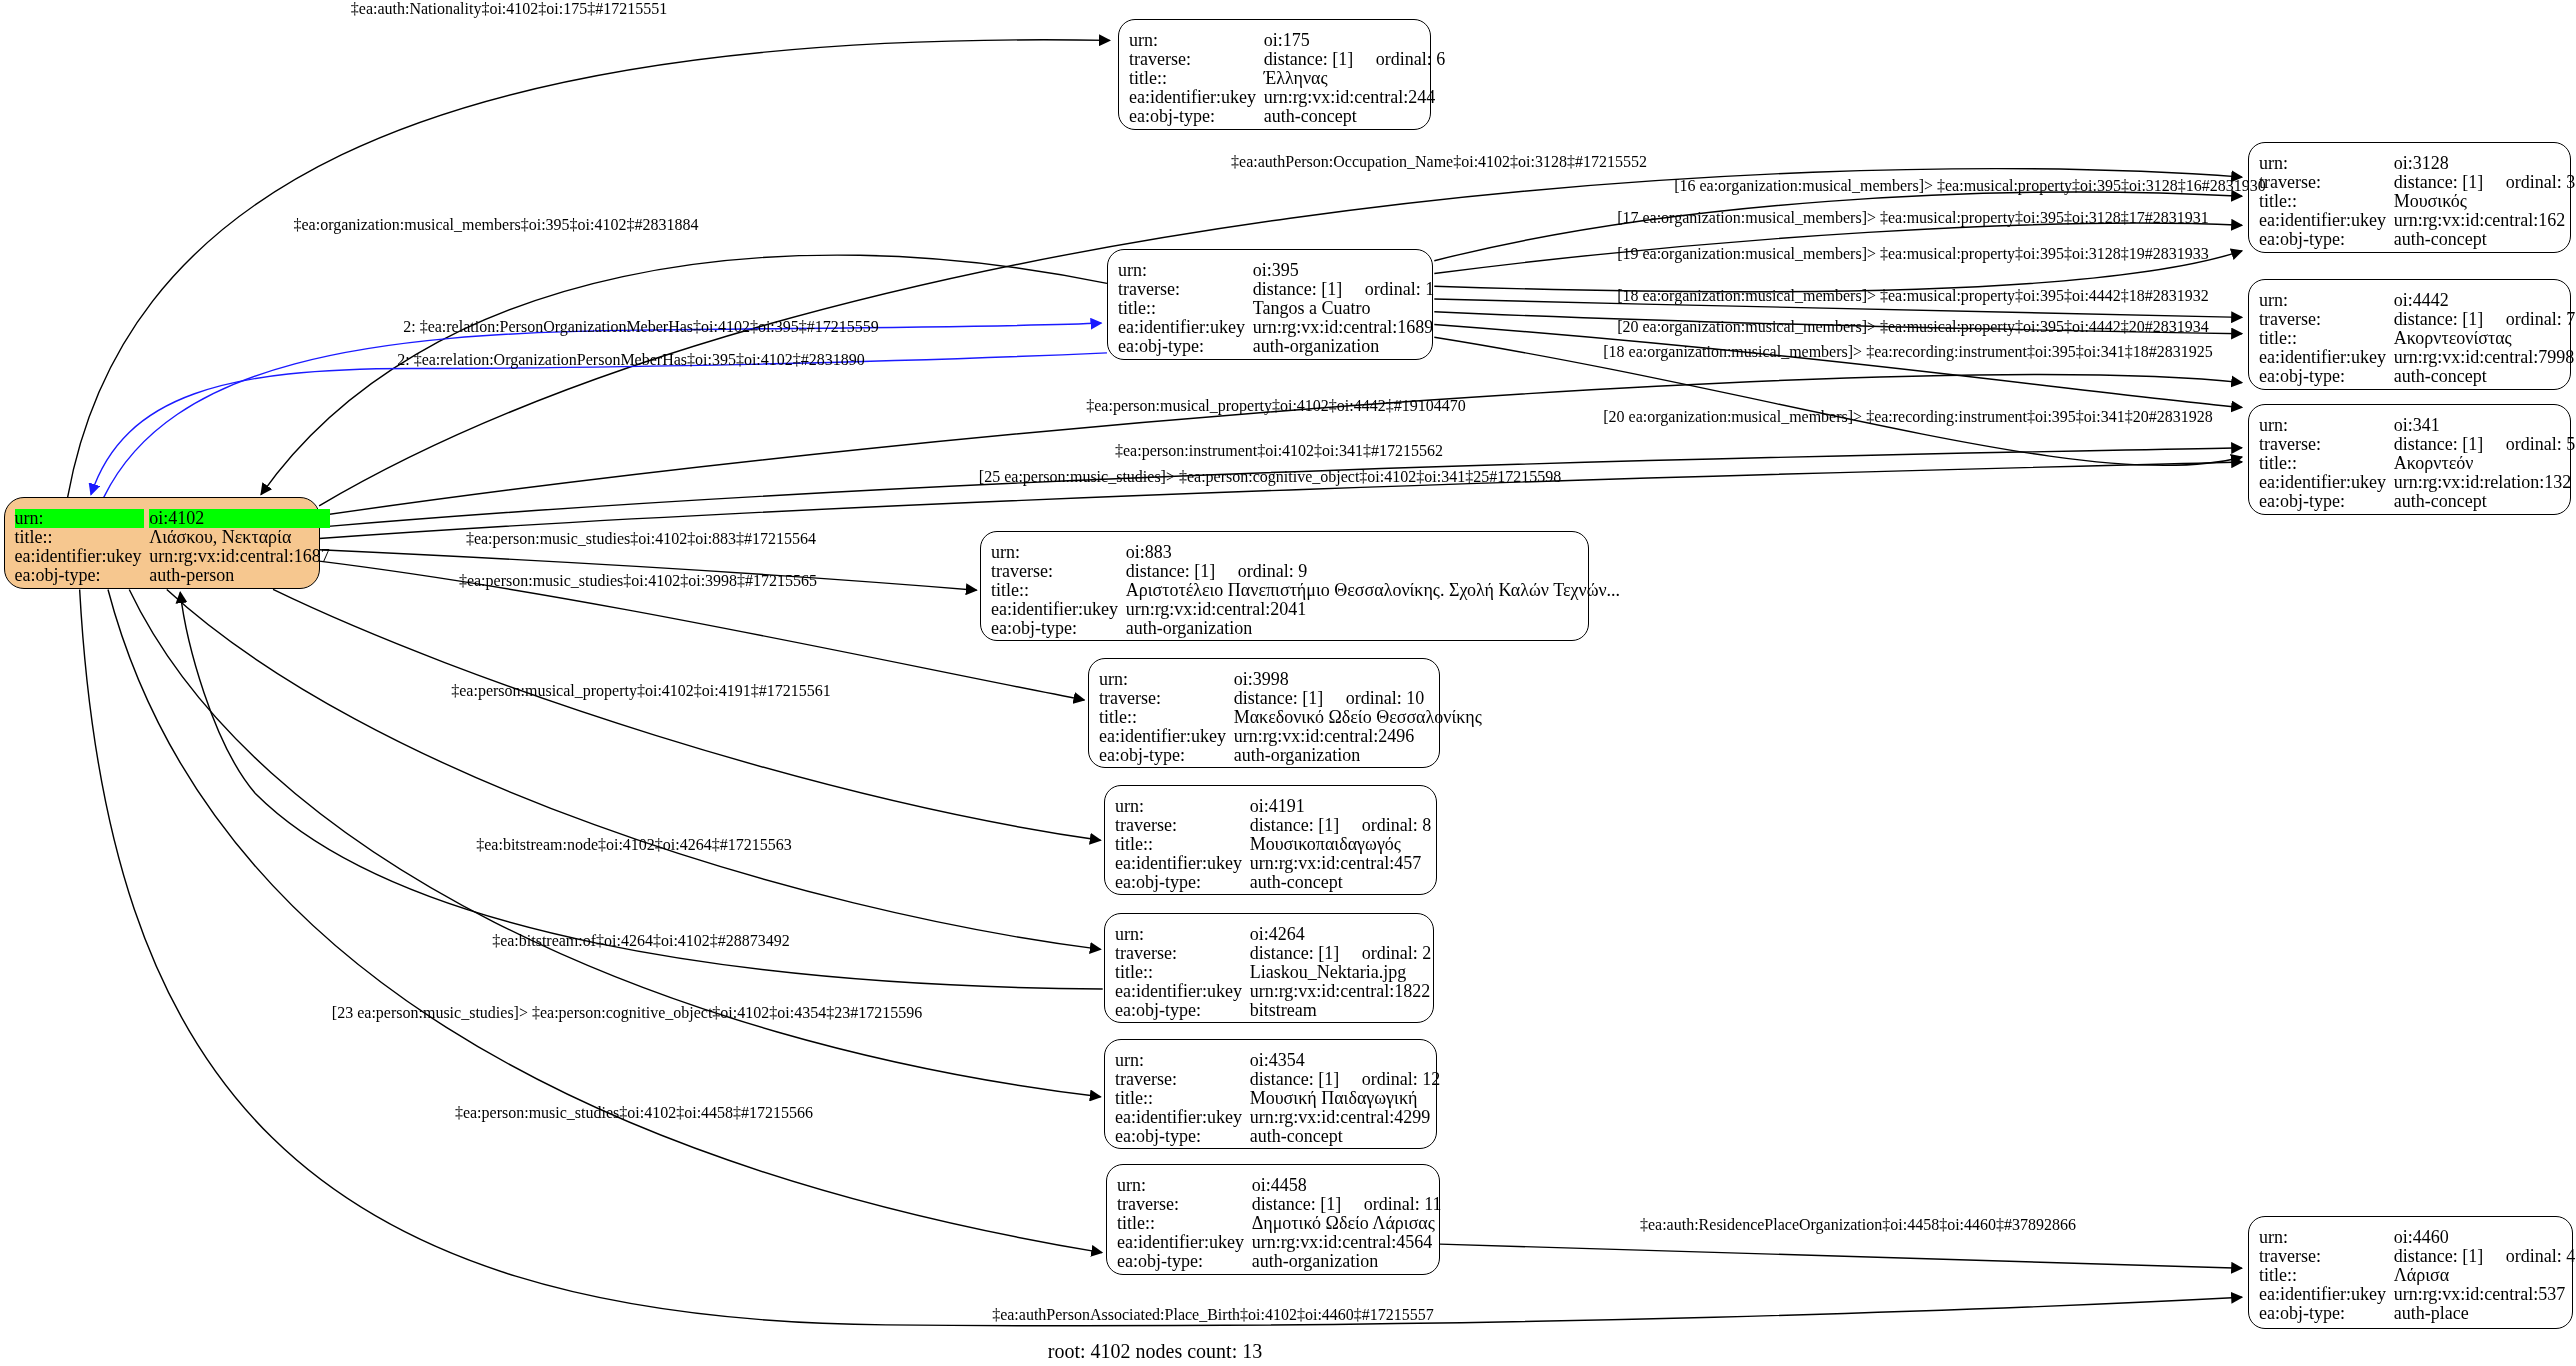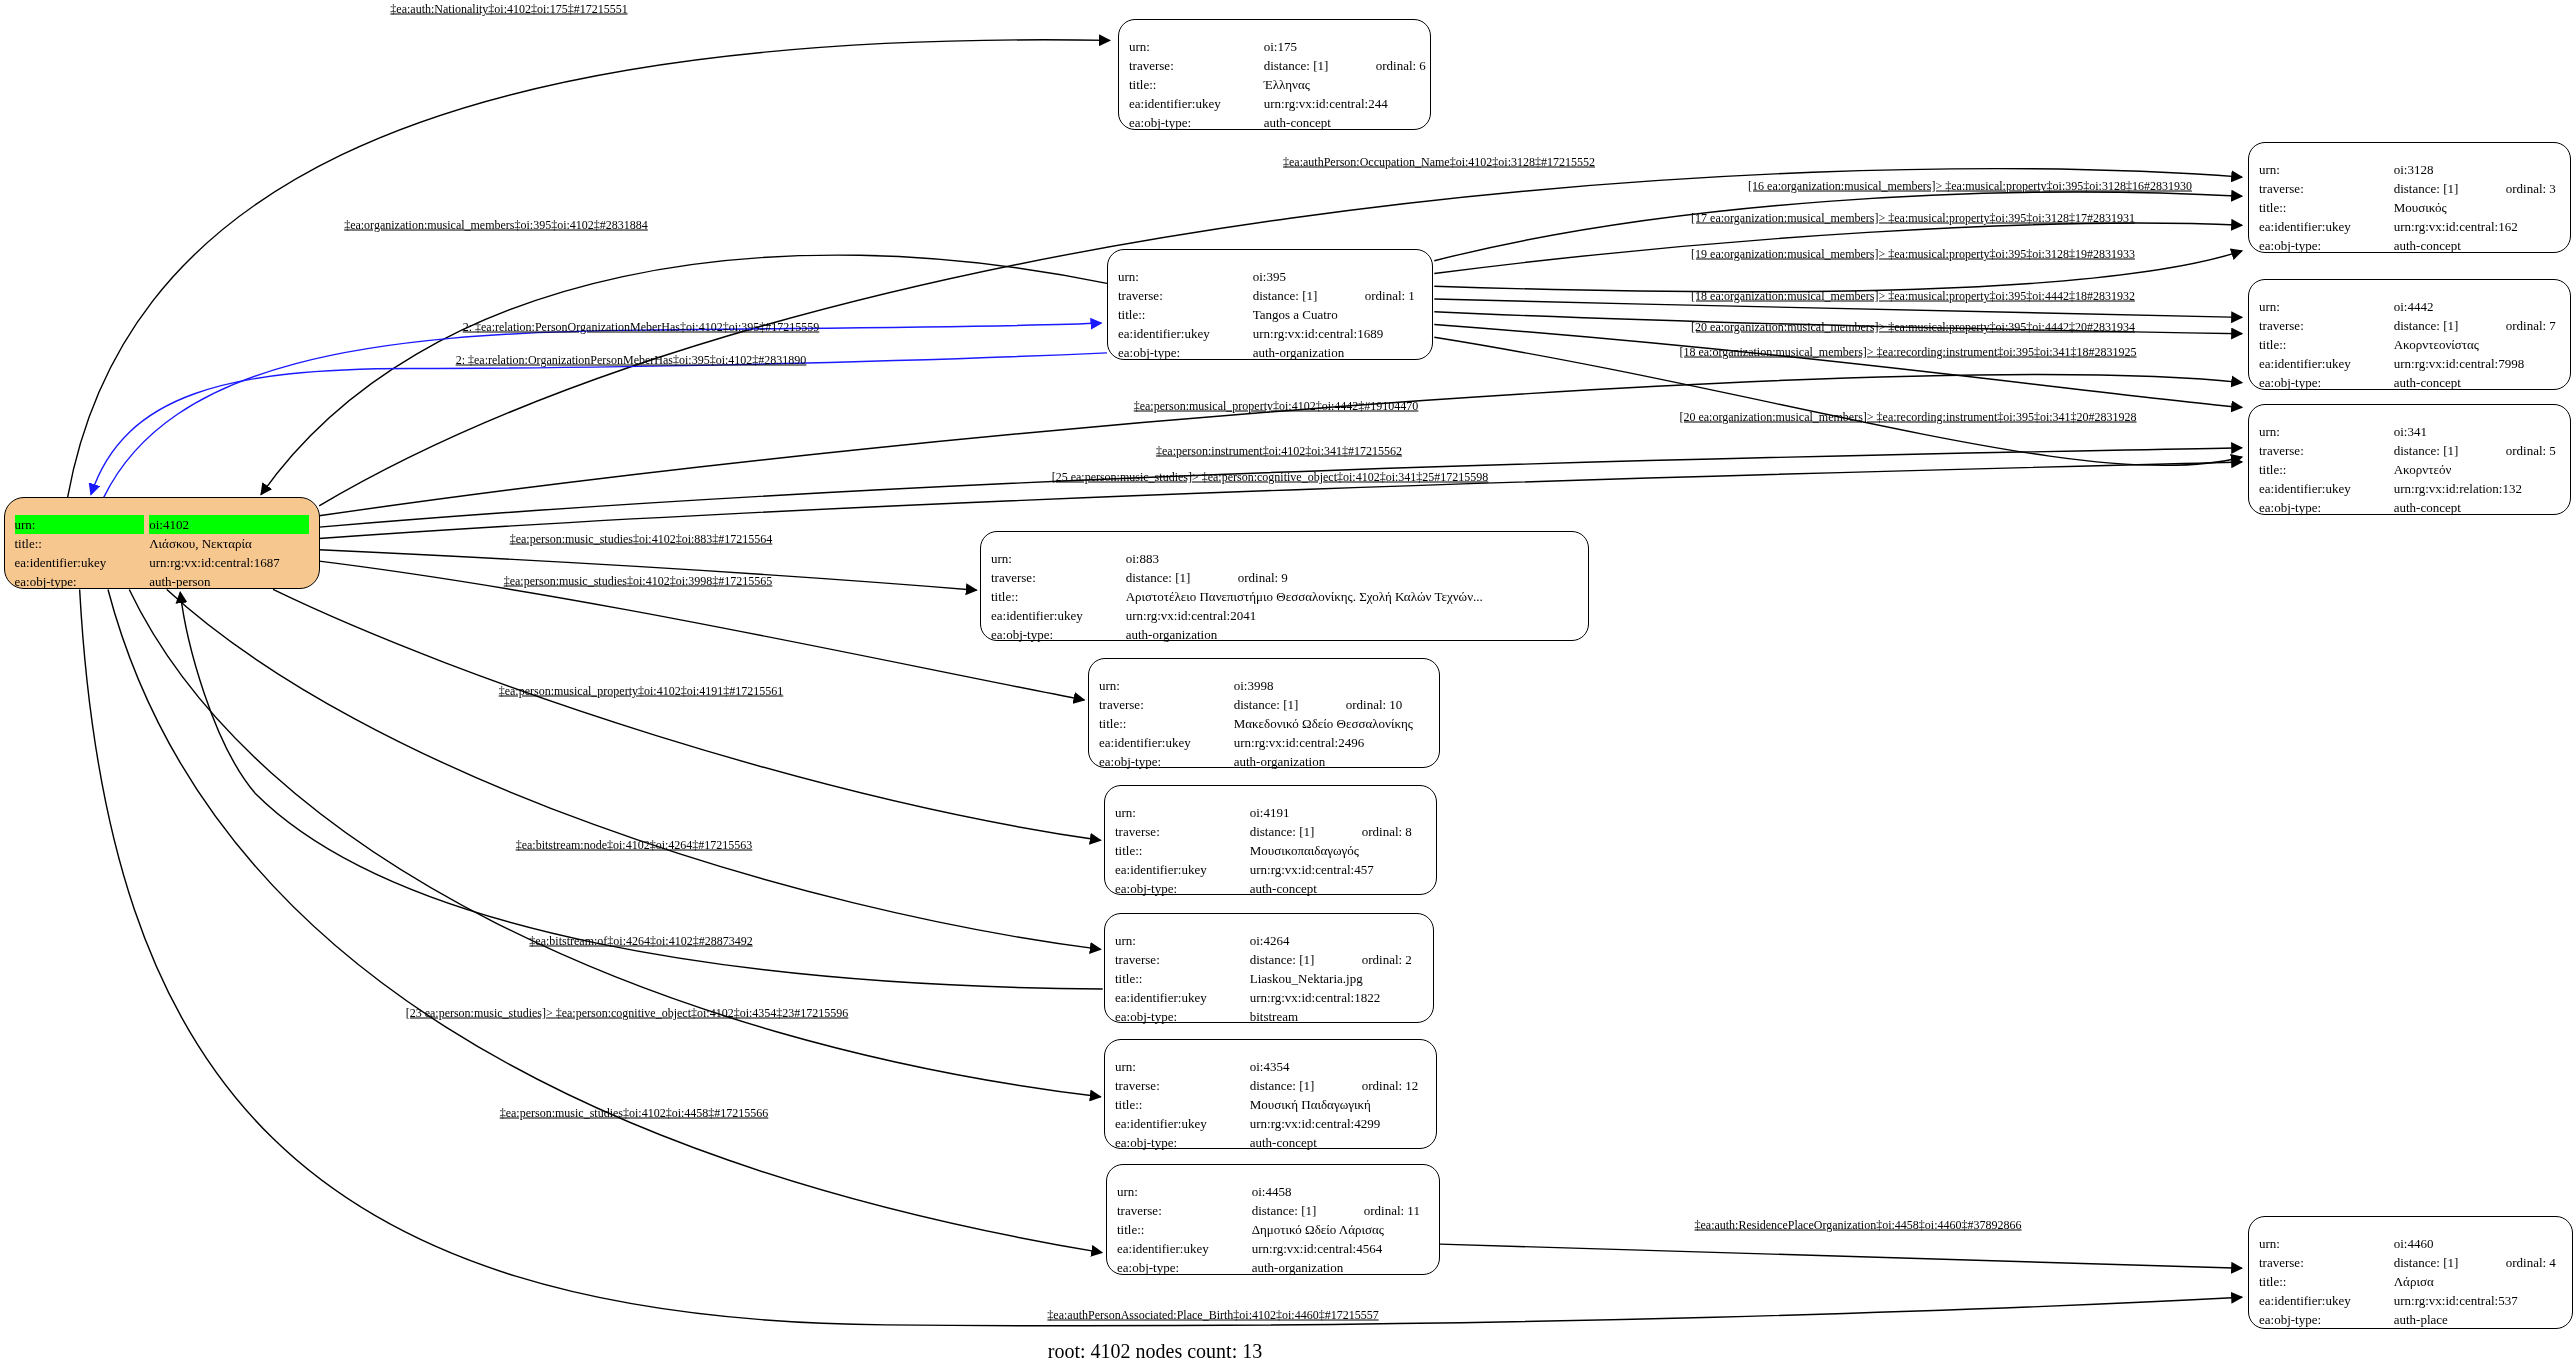--- a/index.html
+++ b/index.html
@@ -1,27 +1,27 @@
 <!DOCTYPE html>
 <html style="font-size:11.3px"><head>
 <meta charset="utf-8">
 <style>
   html,body{margin:0;padding:0;background:#fff;}
   #canvas{position:relative;width:2576px;height:1366px;background:#fff;overflow:hidden;
           font-family:"Liberation Serif","DejaVu Serif",serif;}
   #edges{position:absolute;left:0;top:0;width:2576px;height:1366px;}
   .node{position:absolute;background:#fff;border:1.4px solid #000;border-radius:17px;
-        padding:17px 10px;box-sizing:border-box;font-size:13px;line-height:19px;}
+        padding:11px 10px;box-sizing:border-box;font-size:18px;line-height:19px;}
   .node .grid{display:grid;grid-template-columns:129px 1fr;column-gap:5.7px;}
   .c{white-space:nowrap;display:block;}
   .root{background:#F6C78F;border-radius:20px;}
   .hl{background:#00FF00;}
   .dist{display:inline-block;min-width:112px;}
   .elabel{position:absolute;transform:translate(-50%,-50%);white-space:nowrap;
-          font-size:12px;color:#000;text-decoration:underline;}
+          font-size:16px;color:#000;}
   .caption{position:absolute;transform:translate(-50%,-50%);white-space:nowrap;font-size:20px;}
 </style>
 </head>
 <body>
 
 <div id="canvas">
 
   <svg id="edges" viewBox="0 0 3635 1928">
     <defs>
       <marker id="ab" viewBox="0 0 10 10" refX="9" refY="5" markerWidth="8.5" markerHeight="8.5" orient="auto">

